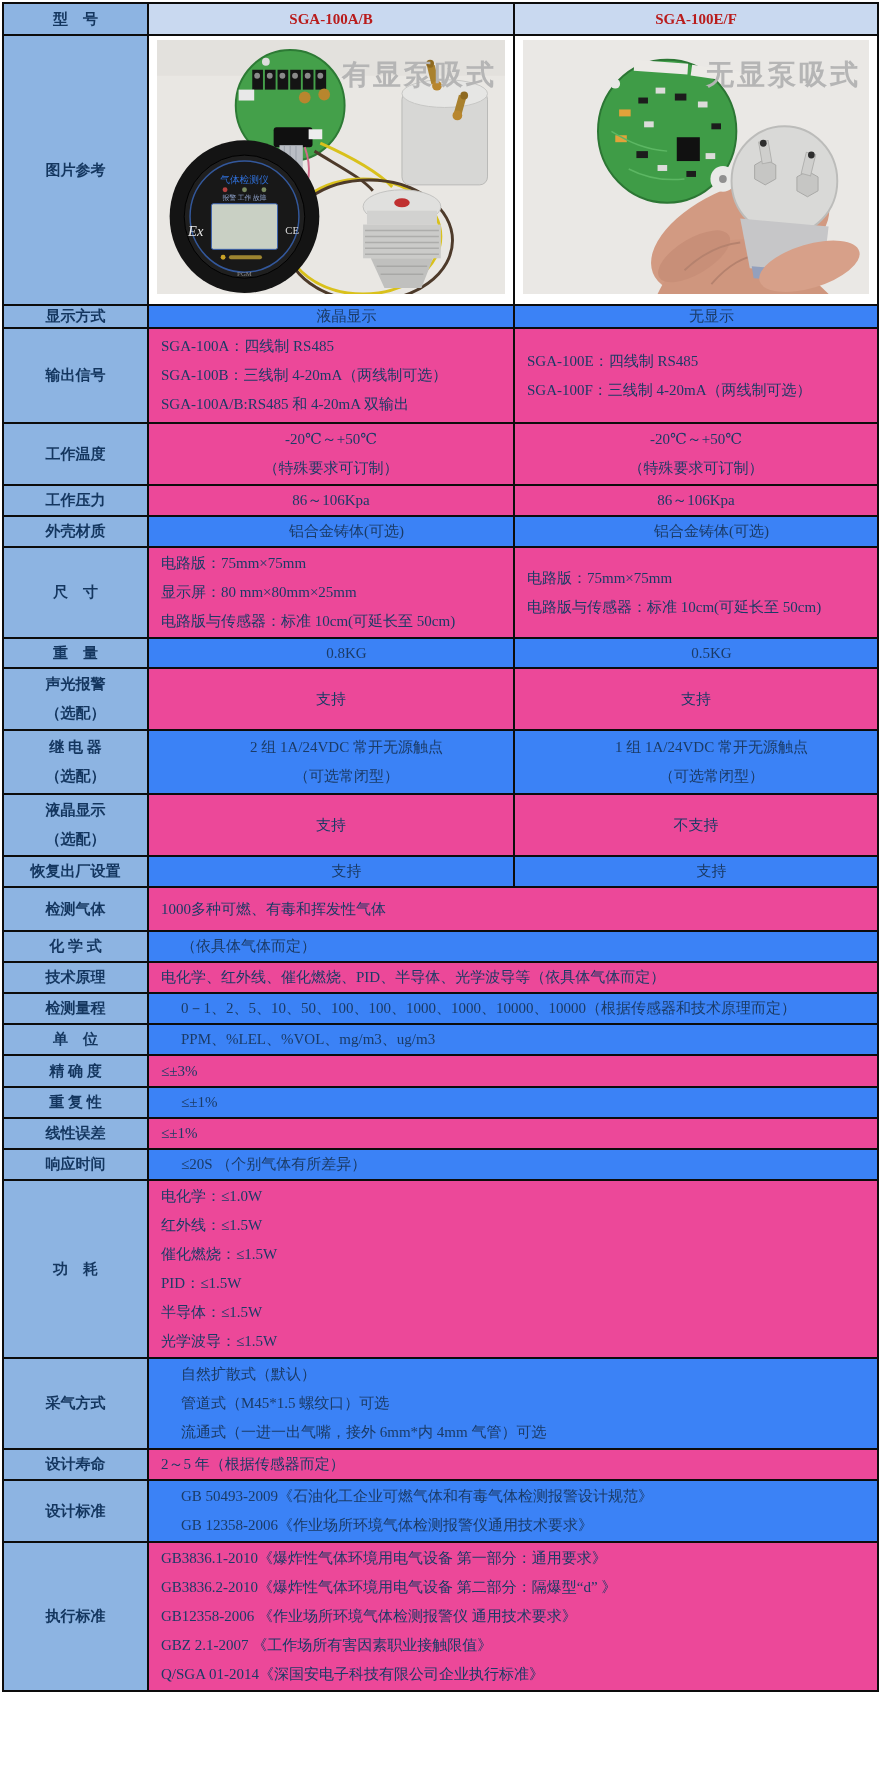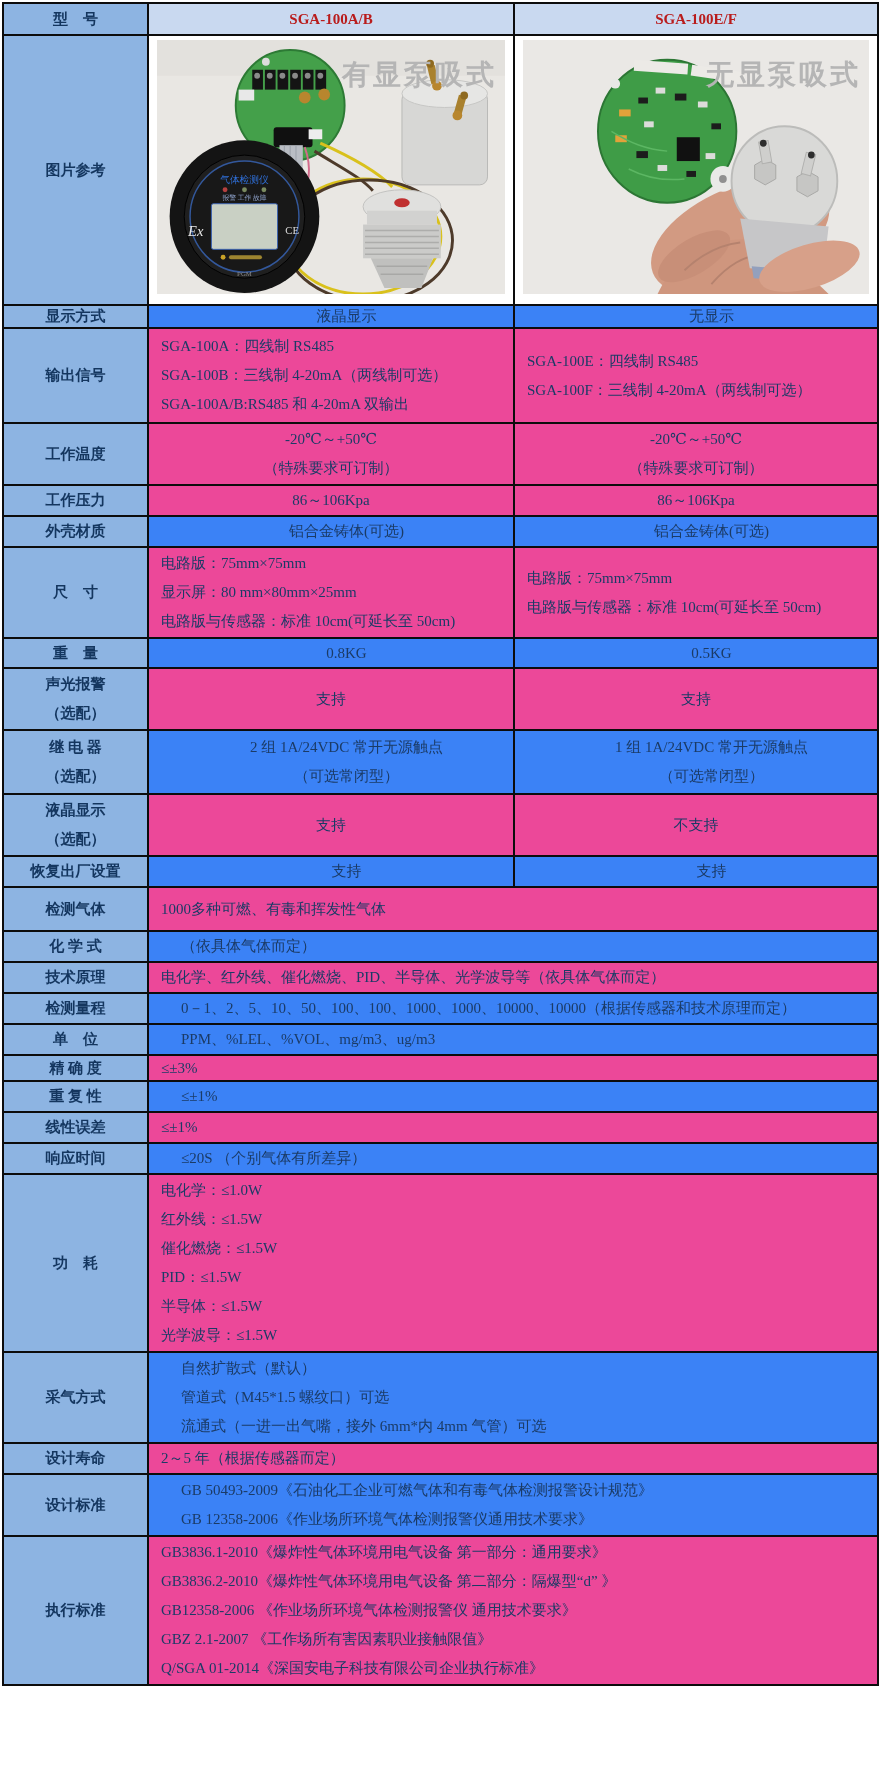--- a/index.html
+++ b/index.html
@@ -289,21 +289,21 @@
     <td class="val left" colspan="2">电化学、红外线、催化燃烧、PID、半导体、光学波导等（依具体气体而定）</td>
   </tr>
   <tr class="bandA" style="height:31px">
     <td class="lbl">检测量程</td>
     <td class="val left" colspan="2">0－1、2、5、10、50、100、100、1000、1000、10000、10000（根据传感器和技术原理而定）</td>
   </tr>
   <tr class="bandA" style="height:31px">
     <td class="lbl">单　位</td>
     <td class="val left" colspan="2">PPM、%LEL、%VOL、mg/m3、ug/m3</td>
   </tr>
-  <tr class="bandB" style="height:26px">
+  <tr class="bandB" style="height:32px">
     <td class="lbl">精 确 度</td>
     <td class="val left" colspan="2">≤±3%</td>
   </tr>
   <tr class="bandA" style="height:31px">
     <td class="lbl">重 复 性</td>
     <td class="val left" colspan="2">≤±1%</td>
   </tr>
   <tr class="bandB" style="height:31px">
     <td class="lbl">线性误差</td>
     <td class="val left" colspan="2">≤±1%</td>

